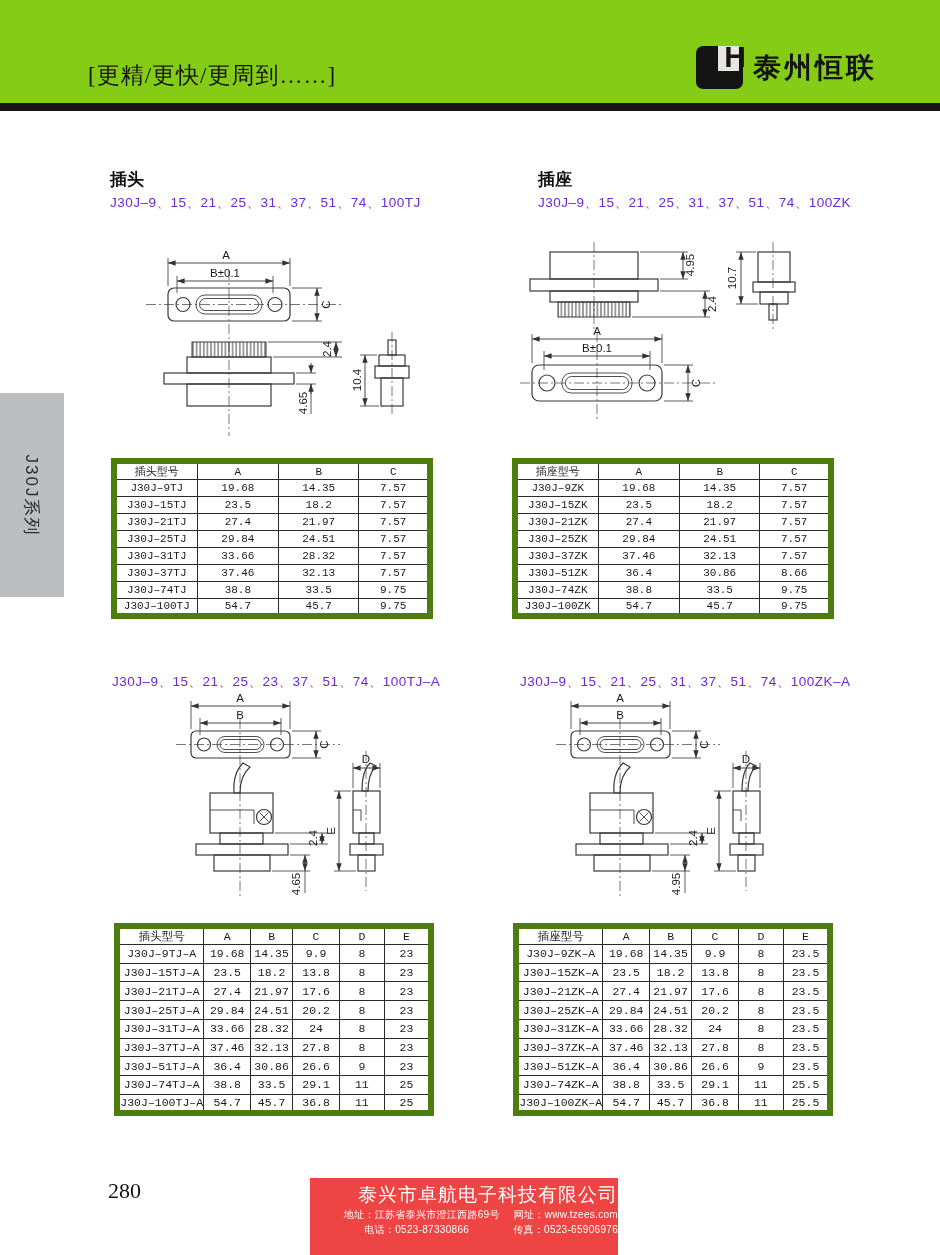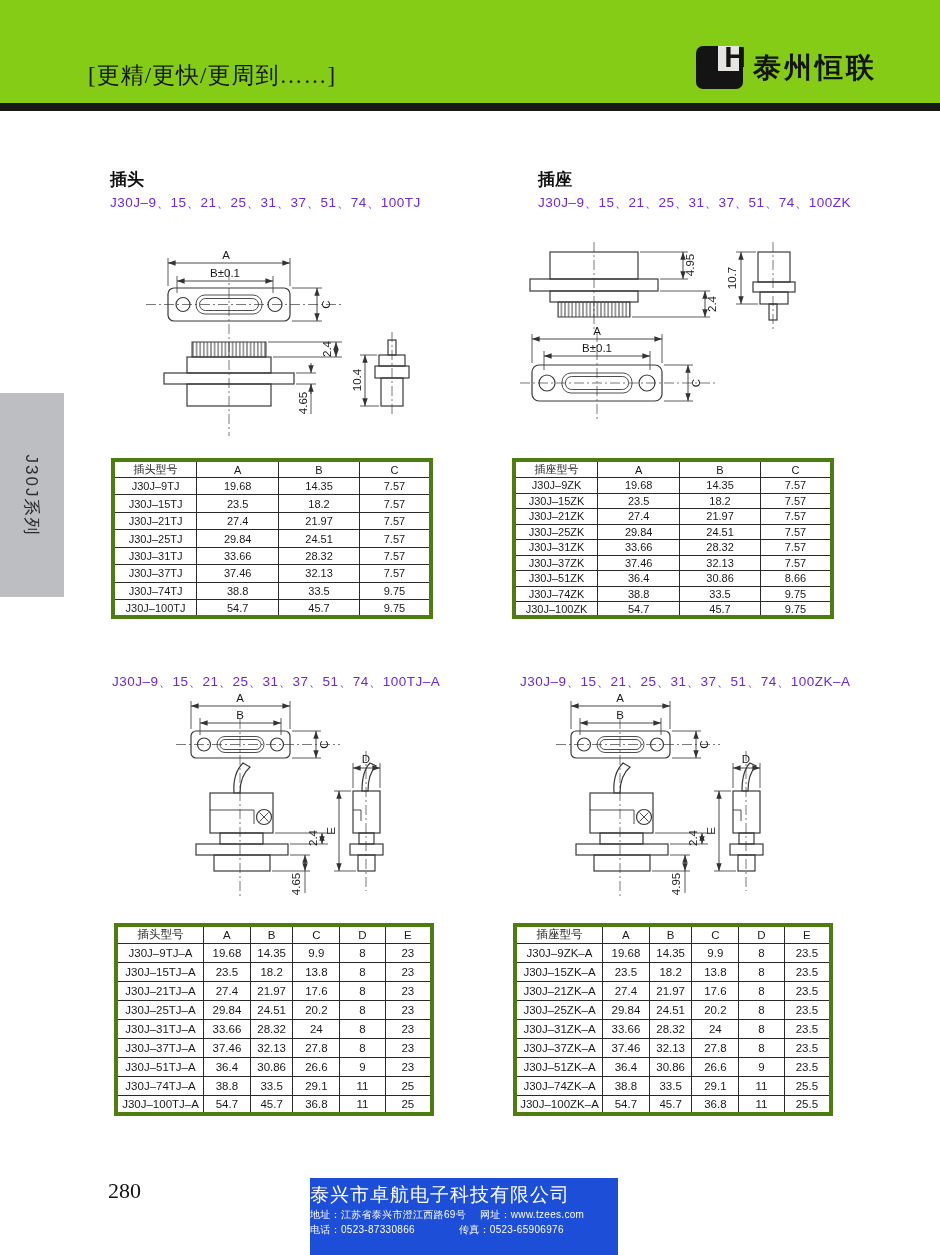--- a/index.html
+++ b/index.html
@@ -24,40 +24,40 @@
               display:flex; align-items:center; justify-content:center; }
   .side-tab span { transform:rotate(90deg); white-space:nowrap; font-size:17px; letter-spacing:2px; color:#2b2b2b; }
 
   
   .sec-title { position:absolute; font-size:17px; font-weight:bold; color:#111; }
   .sec-models { position:absolute; font-size:13.5px; color:#6d28d9; letter-spacing:0.5px; }
 
   
   .tbl { position:absolute; }
   .tbl table { width:100%; height:100%; border-collapse:collapse; table-layout:fixed;
-               border:4px solid #4d7c0f; }
+               border:6px solid #4d7c0f;font-family:Liberation Mono, monospace; }
   .tbl th, .tbl td { border:1px solid #2a2a2a; text-align:center; vertical-align:middle;
                      font-weight:normal; padding:0; white-space:nowrap; overflow:hidden; color:#1a1a1a; }
   .tbl-top th, .tbl-top td { font-size:11px; height:15px; }
   .tbl-bot th, .tbl-bot td { font-size:11.5px; height:18px; }
 
   
   .drawing { position:absolute; }
   .out  { stroke:#3a3a3a; stroke-width:1.2; fill:none; }
   .thin { stroke:#3a3a3a; stroke-width:0.9; fill:none; }
   .ext  { stroke:#333; stroke-width:0.8; }
   .dim  { stroke:#333; stroke-width:0.9; }
   .cl   { stroke:#555; stroke-width:0.8; stroke-dasharray:10 3 2 3; }
   .dimtxt { font-size:11.5px; fill:#1b1b1b; font-family:"Liberation Sans", sans-serif; }
 
   
   .page-num { position:absolute; left:108px; top:1178px; font-family:"Liberation Serif", serif;
               font-size:22px; color:#111; }
   .footer-box { position:absolute; left:310px; top:1178px; width:308px; height:77px;
-                background:#1d4ed8; color:#fff; padding:4px 0 16px 0; text-align:left; }
+                background:#ef4444; color:#fff; padding:4px 0 16px 0; text-align:right; }
   .f-company { font-size:19px; letter-spacing:1px; line-height:25px; }
   .f-line { font-size:10px; line-height:15px; letter-spacing:0.3px; }
   .f-line .gap { margin-left:14px; }
 </style>
 </head>
 <body>
 
 <svg width="0" height="0" style="position:absolute">
   <defs>
     <marker id="arr" markerWidth="9" markerHeight="8" refX="8.5" refY="4" orient="auto-start-reverse">
@@ -84,21 +84,21 @@
   <div class="black-bar"></div>
 
   <div class="side-tab">
     <span>J30J系列</span>
   </div>
 
   <div class="sec-title" style="left:110px; top:168px;">插头</div>
   <div class="sec-models" style="left:110px; top:194px;">J30J–9、15、21、25、31、37、51、74、100TJ</div>
   <div class="sec-title" style="left:538px; top:168px;">插座</div>
   <div class="sec-models" style="left:538px; top:194px;">J30J–9、15、21、25、31、37、51、74、100ZK</div>
-  <div class="sec-models" style="left:112px; top:673px;">J30J–9、15、21、25、31、37、51、74、100TJ–A</div>
+  <div class="sec-models" style="left:112px; top:673px;">J30J–9、15、21、25、23、37、51、74、100TJ–A</div>
   <div class="sec-models" style="left:520px; top:673px;">J30J–9、15、21、25、31、37、51、74、100ZK–A</div>
 
   <svg class="drawing" style="left:130px; top:238px;" width="330" height="207" viewBox="0 0 330 207">
     <g>
       <line class="cl" x1="16" y1="66.5" x2="212" y2="66.5"></line>
       <line class="cl" x1="99" y1="32" x2="99" y2="198"></line>
       <line class="ext" x1="38" y1="48" x2="38" y2="20"></line>
       <line class="ext" x1="160" y1="48" x2="160" y2="20"></line>
       <line class="dim" x1="38" y1="25" x2="160" y2="25" marker-start="url(#arr)" marker-end="url(#arr)"></line>
       <text class="dimtxt" x="96" y="21" text-anchor="middle">A</text>
@@ -421,26 +421,20 @@
             <td>21.97</td>
             <td>7.57</td>
           </tr>
           <tr>
             <td>J30J–25ZK</td>
             <td>29.84</td>
             <td>24.51</td>
             <td>7.57</td>
           </tr>
           <tr>
-            <td>J30J–31ZK</td>
-            <td>33.66</td>
-            <td>28.32</td>
-            <td>7.57</td>
-          </tr>
-          <tr>
             <td>J30J–37ZK</td>
             <td>37.46</td>
             <td>32.13</td>
             <td>7.57</td>
           </tr>
           <tr>
             <td>J30J–51ZK</td>
             <td>36.4</td>
             <td>30.86</td>
             <td>8.66</td>

